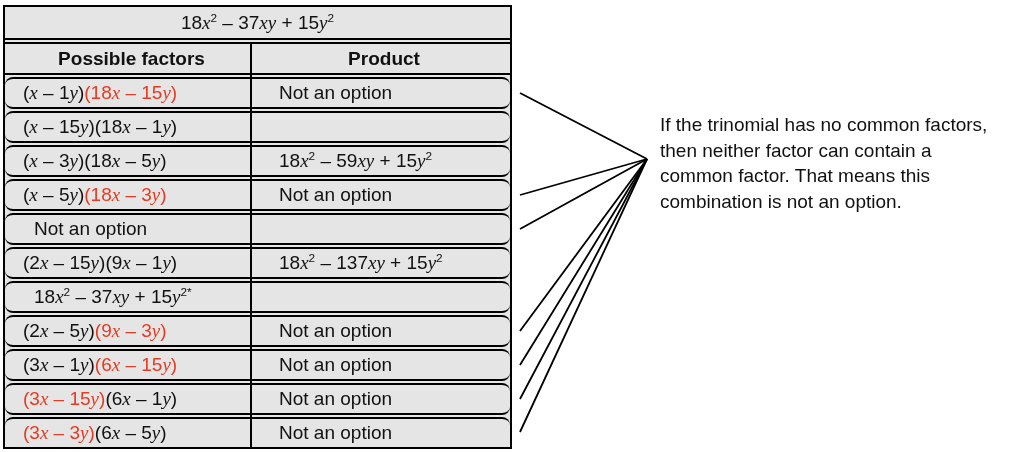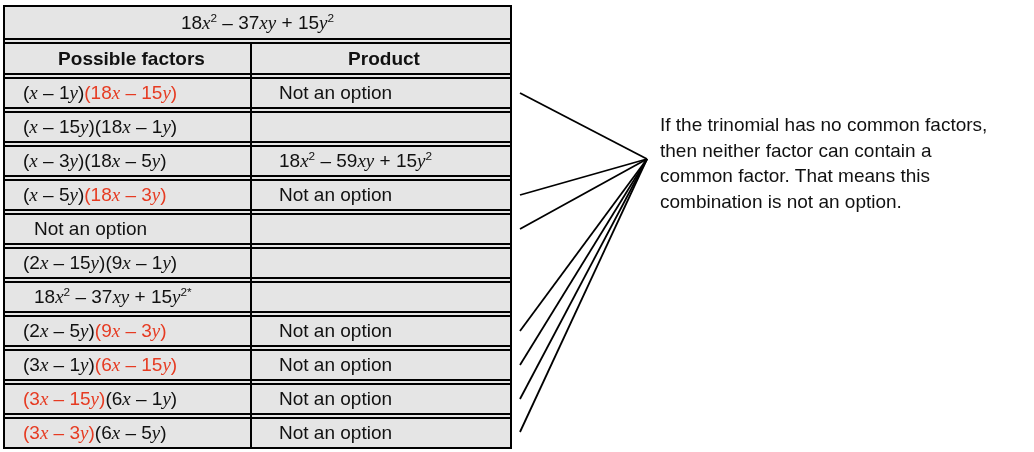--- a/index.html
+++ b/index.html
@@ -30,21 +30,21 @@
     font-size: 19px;
   }
   .row.trinomial {
     border-top: none;
     margin-top: 0;
     height: 31px;
     justify-content: center;
     text-align: center;
   }
   .row.heads { height: 29px; font-weight: bold; }
-  #rows .row { height: 28px; }
+  #rows .row { height: 28px; border-radius: 8px; }
   #rows .row:last-child { border-bottom: none; }
   .c1 {
     width: 245px;
     box-sizing: border-box;
     padding-left: 18px;
     flex: none;
   }
   .c2 {
     flex: 1;
     box-sizing: border-box;
@@ -111,20 +111,21 @@
     <div class="c1 factors"><span>(<i class="mv">x</i> – 5<i class="mv">y</i>)</span><span class="red">(18<i class="mv">x</i> – 3<i class="mv">y</i>)</span></div>
     <div class="c2 product">Not an option</div>
   </div>
 
   <div class="row data">
     <div class="c2 product">Not an option</div>
   </div>
 
   <div class="row data">
     <div class="c1 factors"><span>(2<i class="mv">x</i> – 15<i class="mv">y</i>)</span><span>(9<i class="mv">x</i> – 1<i class="mv">y</i>)</span></div>
+    <div class="c2 product">18<i class="mv">x</i><sup>2</sup> – 137<i class="mv">x</i><i class="mv">y</i> + 15<i class="mv">y</i><sup>2</sup></div>
   </div>
 
   <div class="row data">
     <div class="c2 product">18<i class="mv">x</i><sup>2</sup> – 37<i class="mv">x</i><i class="mv">y</i> + 15<i class="mv">y</i><sup>2*</sup></div>
   </div>
 
   <div class="row data">
     <div class="c1 factors"><span>(2<i class="mv">x</i> – 5<i class="mv">y</i>)</span><span class="red">(9<i class="mv">x</i> – 3<i class="mv">y</i>)</span></div>
     <div class="c2 product">Not an option</div>
   </div>

